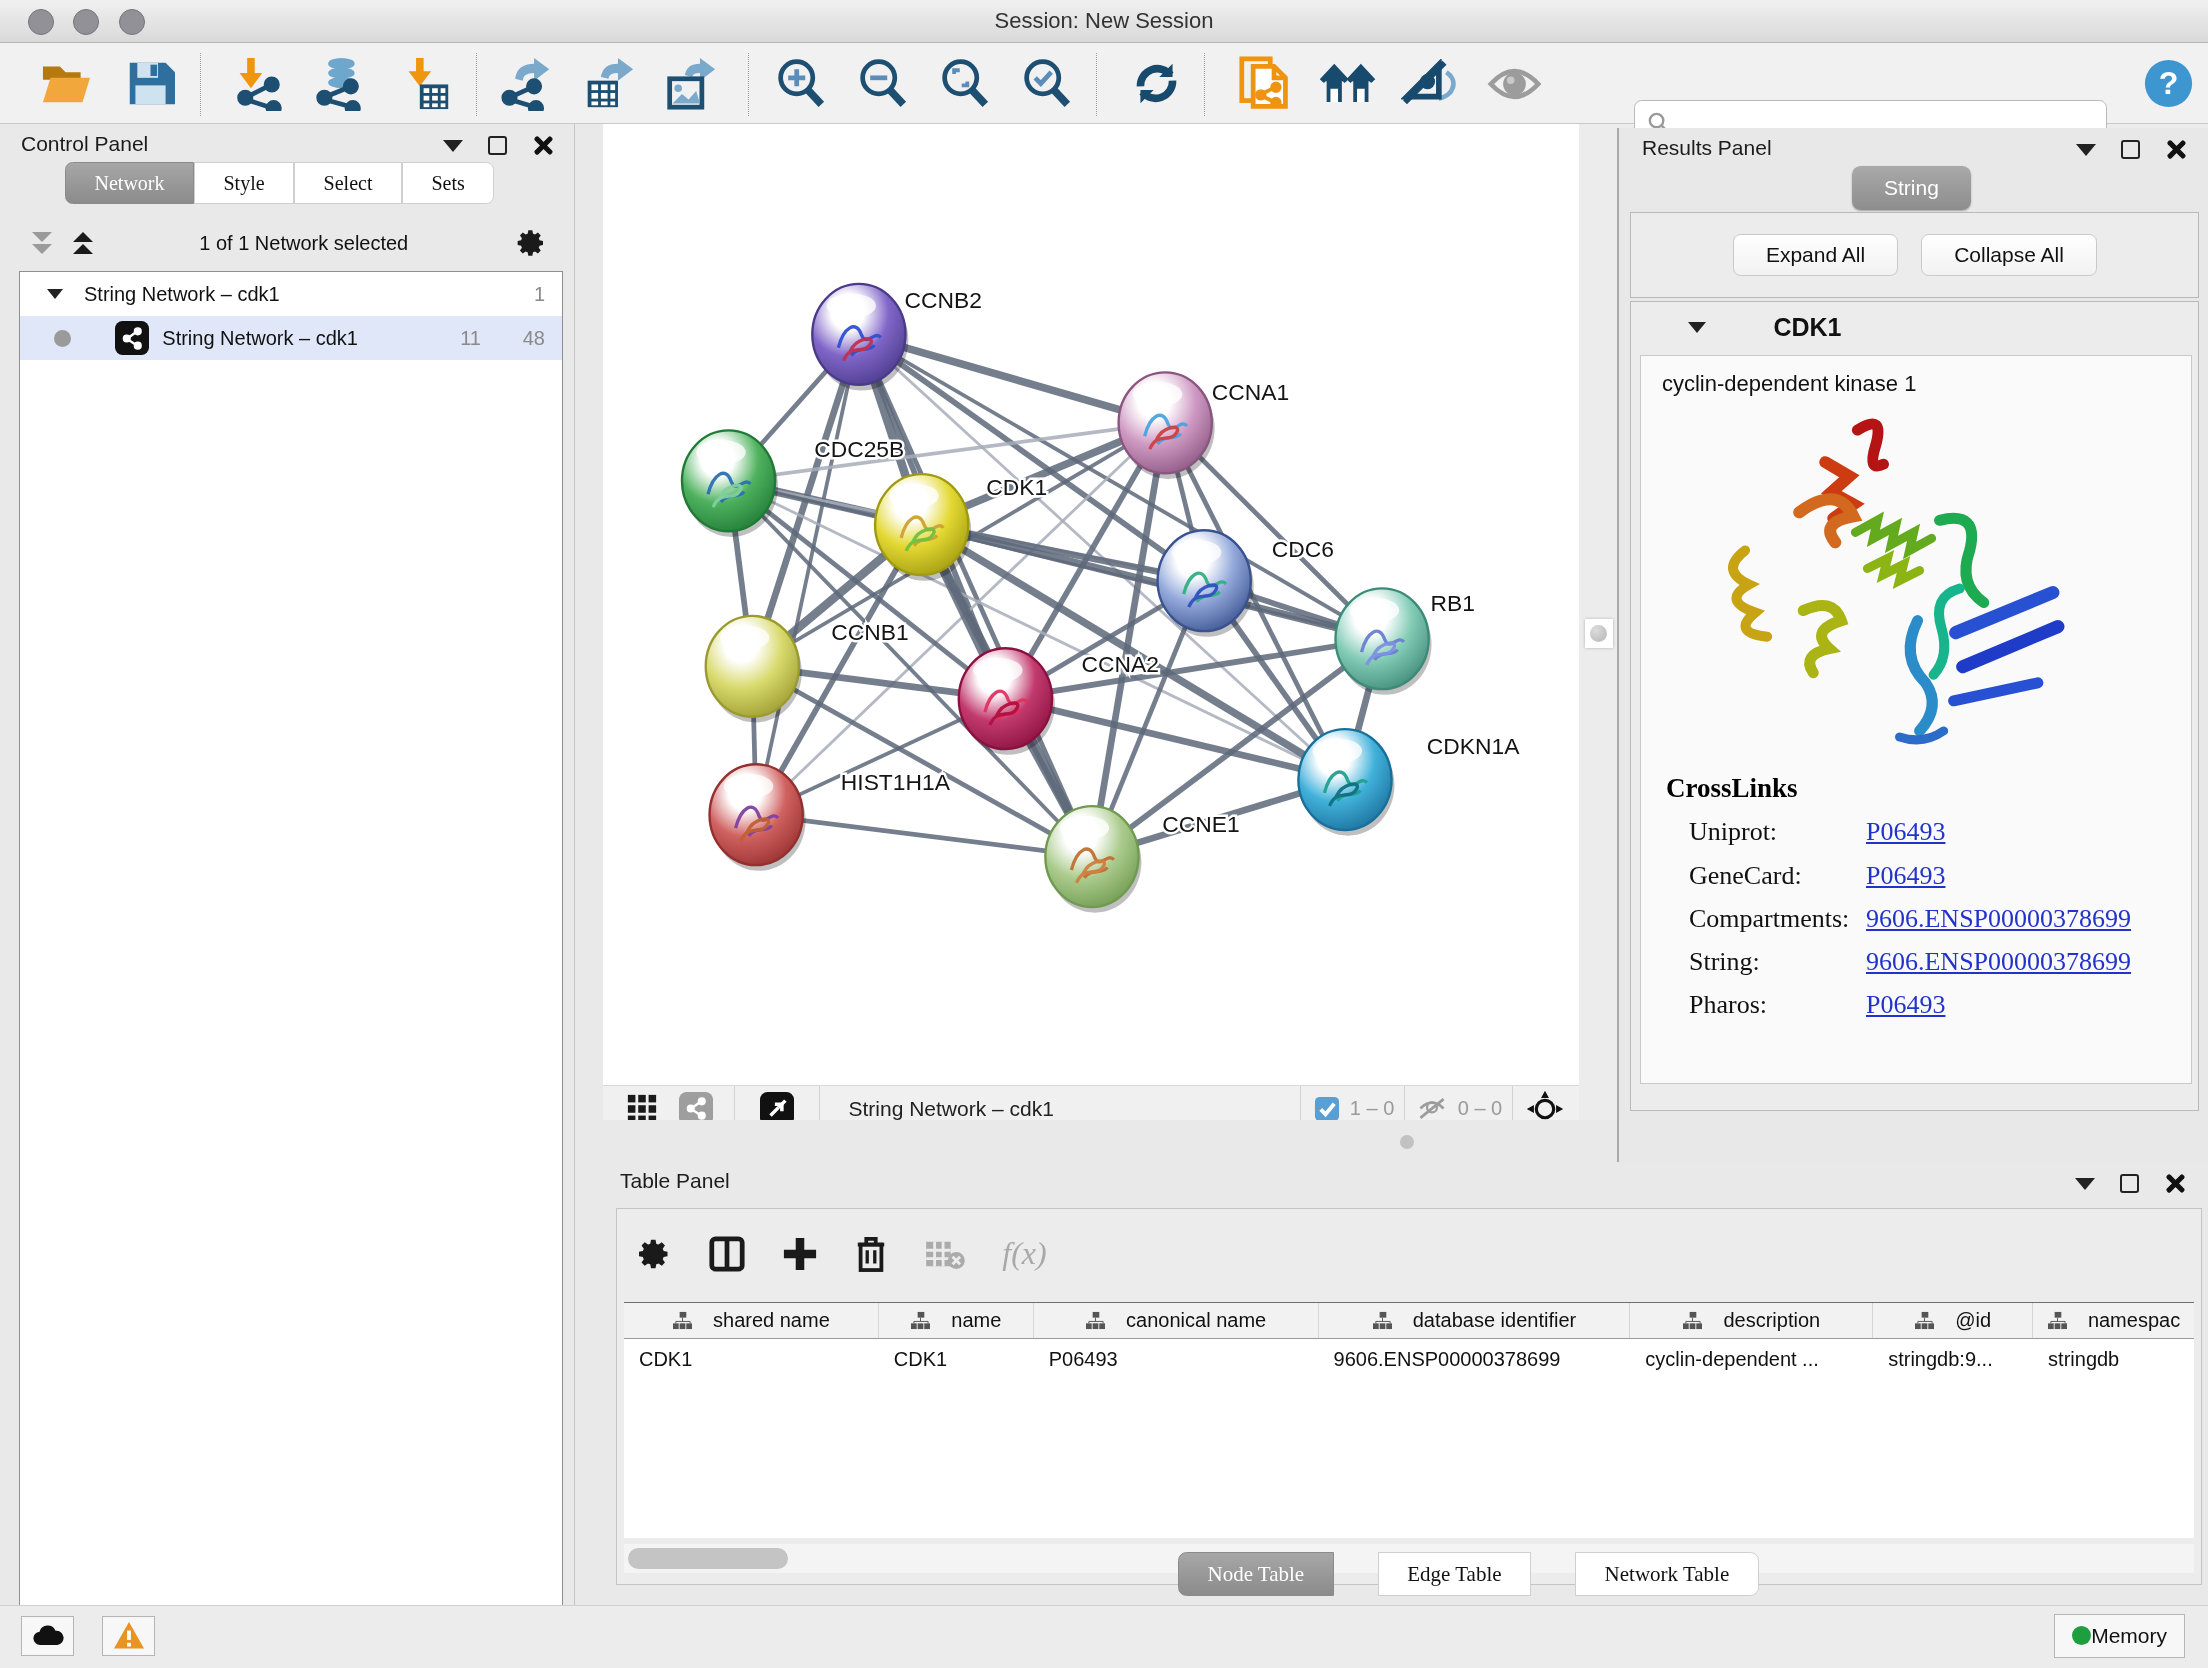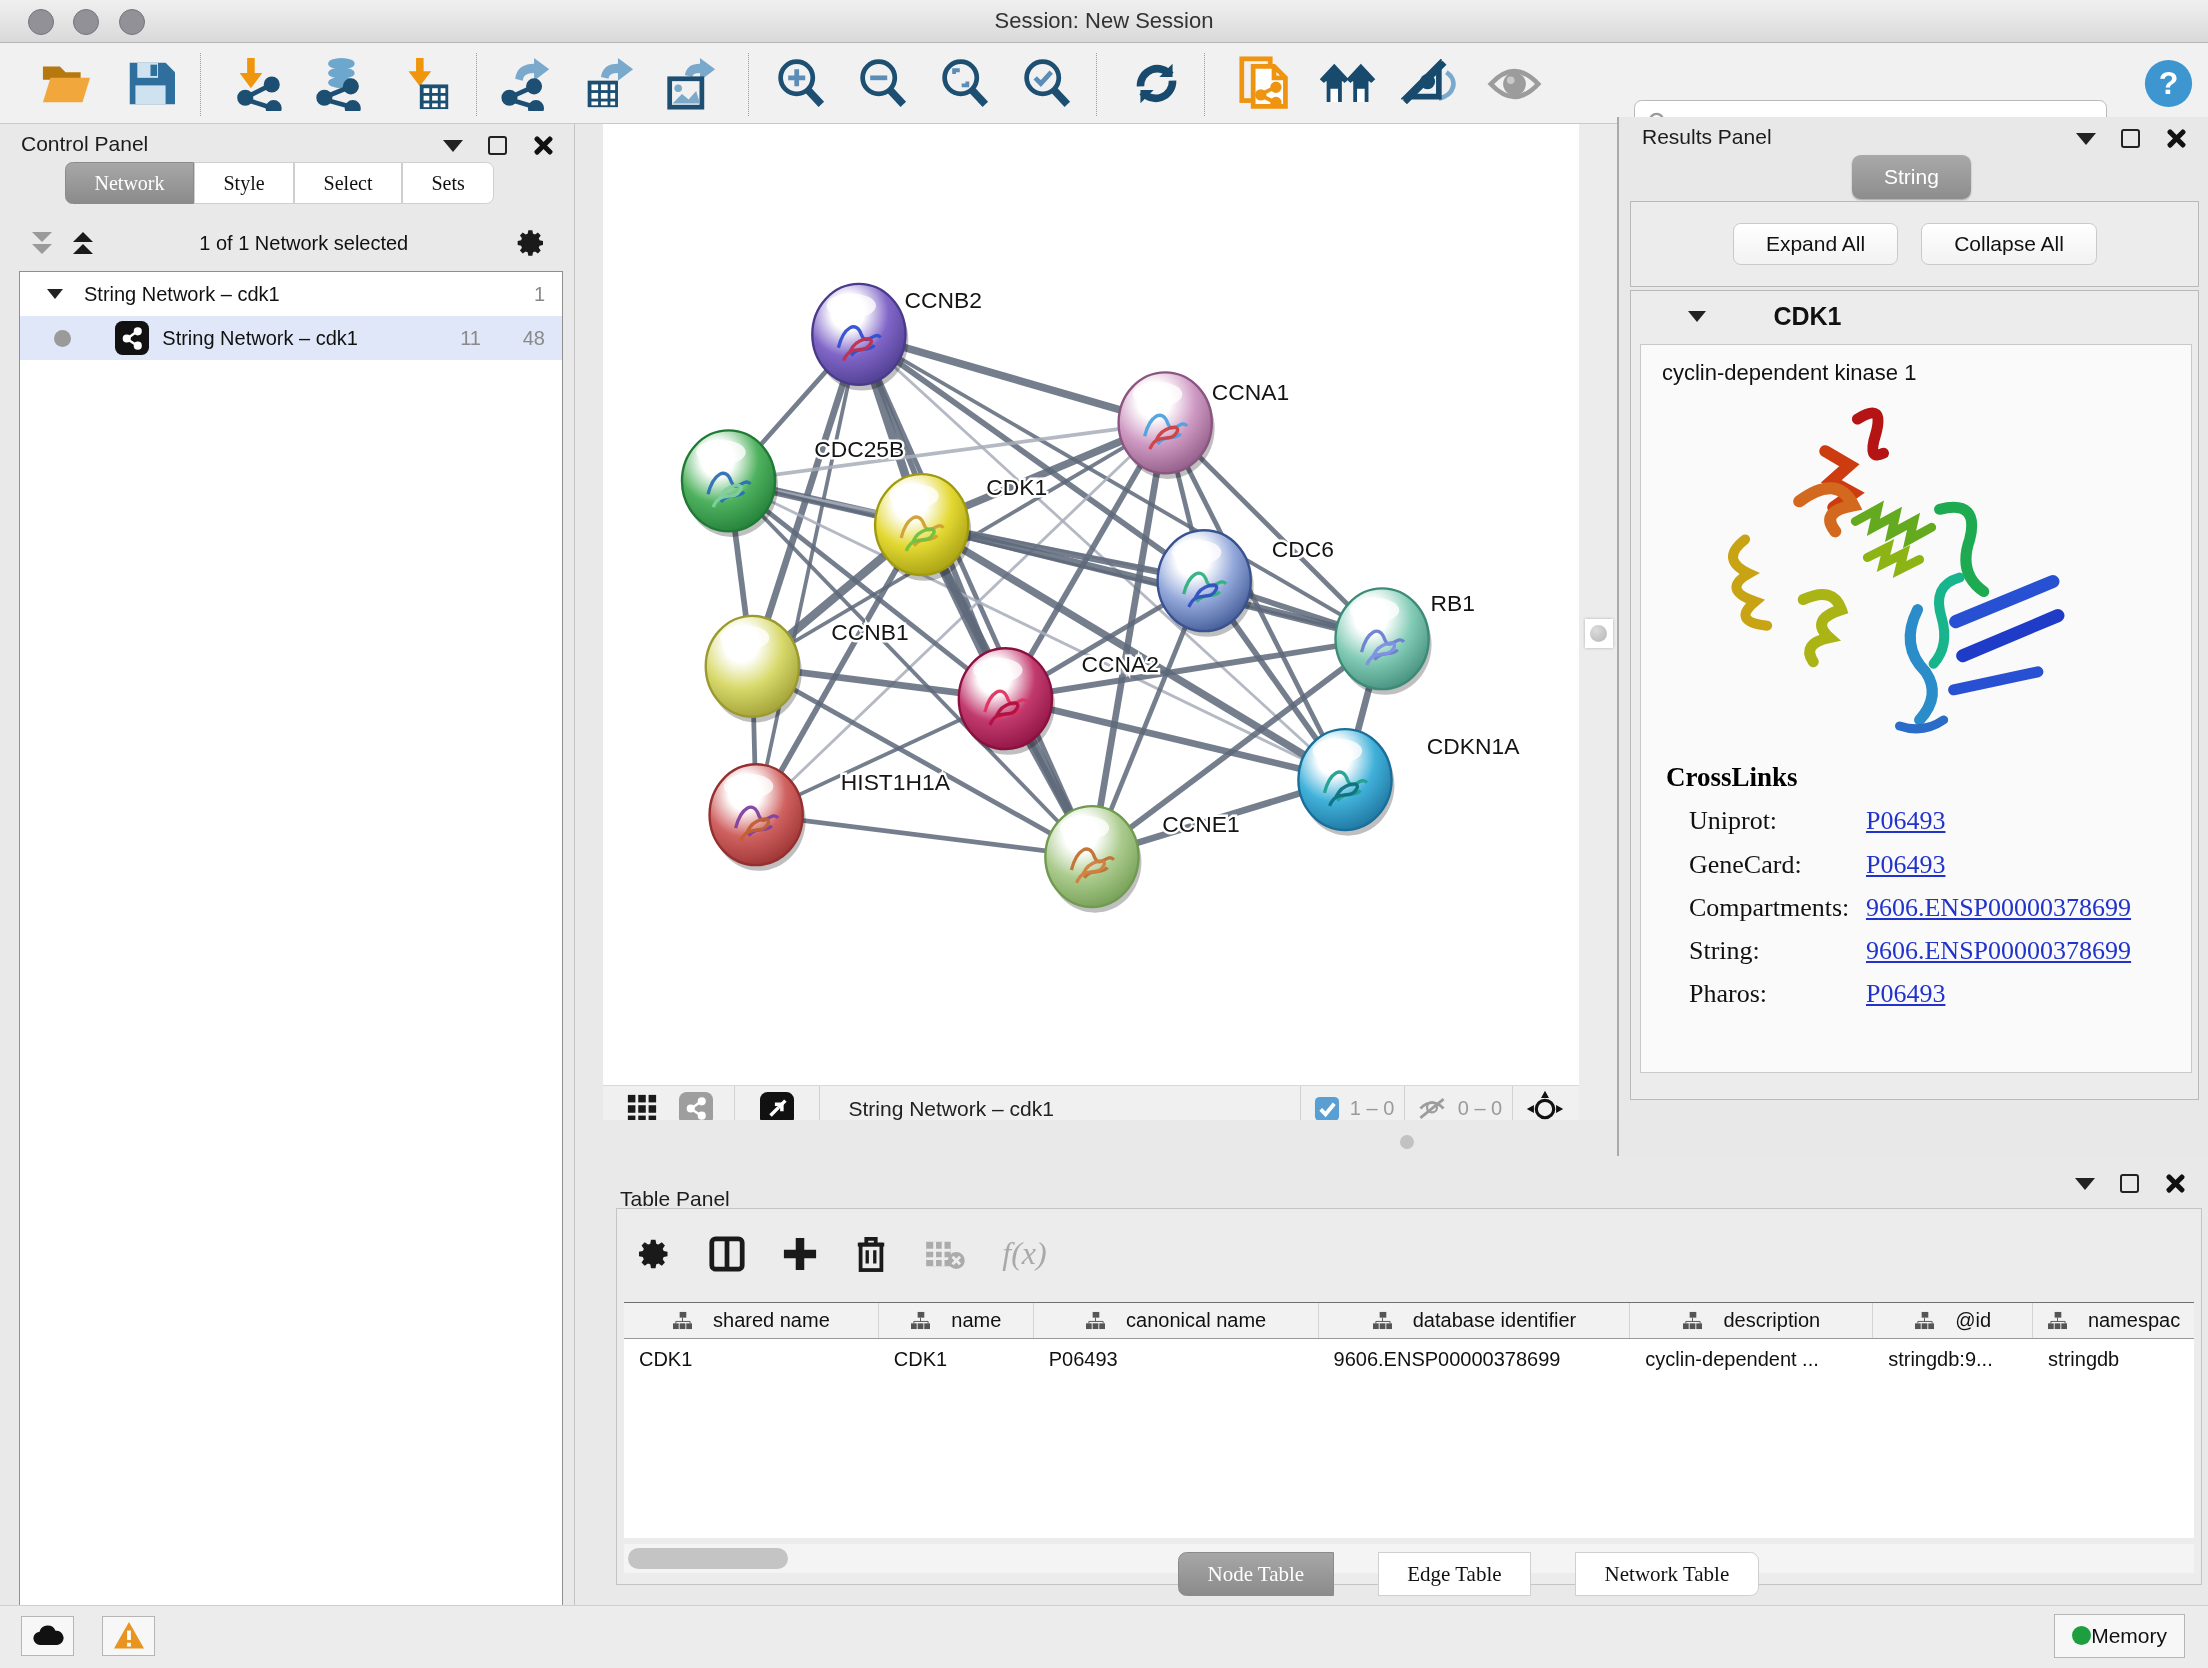--- a/index.html
+++ b/index.html
@@ -58,21 +58,21 @@
   #net-bb-title { font-size:21px; color:#222; margin-left:28.5px; flex:1; }
   .nb-count { font-size:20px; color:#9a9a9a; margin:0 9.5px; }
   #net-splitter { position:absolute; left:603px; top:1120px; width:1605px; height:42px; background:#e9e9e9; }
   #net-splitter-dot { position:absolute; left:797px; top:15px; width:14.3px; height:14.3px; border-radius:50%; background:#c2c2c2; }
   #vsplit-left { position:absolute; left:575px; top:124px; width:27.6px; height:1482px; background:#e9e9e9; }
   #vsplit-right { position:absolute; left:1579px; top:124px; width:38px; height:997px; background:#ececec; }
   #vsplit-handle { position:absolute; left:5.7px; top:495px; width:28.5px; height:28.5px; background:#fff; box-shadow:0 0 2.9px rgba(0,0,0,.25); display:flex; align-items:center; justify-content:center; }
   #vsplit-handle i { width:17px; height:17px; border-radius:50%; background:radial-gradient(circle at 35% 30%, #dcdcdc,#b5b5b5); display:block; }
 
   
-  #results-panel { position:absolute; left:1617px; top:117px; width:592px; height:1039px; background:#e8e8e8; border-left:2.9px double #aaa; }
+  #results-panel { position:absolute; left:1617px; top:128px; width:592px; height:1039px; background:#e8e8e8; border-left:2.9px double #aaa; }
   #rp-tab { position:absolute; left:233px; top:38px; height:44px; padding:0 32px; border-radius:8.6px;
     background:linear-gradient(#a9a9a9,#8d8d8d); color:#fff; font-size:21px; display:flex; align-items:center; box-shadow:0 1px 1.9px rgba(0,0,0,.3); }
   #rp-box1 { position:absolute; left:11.4px; top:84px; width:569px; height:86px; background:#ececec; border:1px solid #b9b9b9; display:flex; align-items:center; justify-content:center; gap:23px; }
   .rp-btn { height:42px; padding:0 32px; background:linear-gradient(#ffffff,#f2f2f2); border:1px solid #c9c9c9; border-radius:7.6px; font-size:21px; color:#111; display:flex; align-items:center; }
   #rp-box2 { position:absolute; left:11.4px; top:173px; width:569px; height:810px; background:#ececec; border:1px solid #b9b9b9; }
   #rp-protein-head { height:51px; display:flex; align-items:center; }
   #rp-protein-head .tri-down { margin-left:57px; border-left-width:9.5px; border-right-width:9.5px; border-top-width:11.4px; }
   #rp-protein-name { font-size:25px; font-weight:bold; color:#111; margin-left:67px; }
   #rp-inner { position:absolute; left:8.6px; top:53px; width:552px; height:729px; background:#fafafa; border:1px solid #c9c9c9; overflow:hidden; }
   #rp-desc { font-size:22px; color:#111; margin:15px 0 0 21px; }
@@ -712,21 +712,21 @@
               <span class="cl-label">Pharos:</span>
               <a class="cl-value">P06493</a>
             </div>
         </div>
       </div>
     </div>
   </div>
 
   <div id="table-panel">
     <div id="tp-header">
-      <div style="position:absolute;left:17px;top:25px" class="panel-title">Table Panel</div>
+      <div style="position:absolute;left:17px;top:7px" class="panel-title">Table Panel</div>
       <div class="ph-icons" style="right:23px;top:11.4px">
         <span class="tri-down"></span>
         <span class="float-box"></span>
         <span class="xmark"></span>
       </div>
     </div>
 
     <div id="tp-toolbox">
       <div id="tp-toolbar">
         <svg width="36" height="36" viewBox="0 0 24 24">

